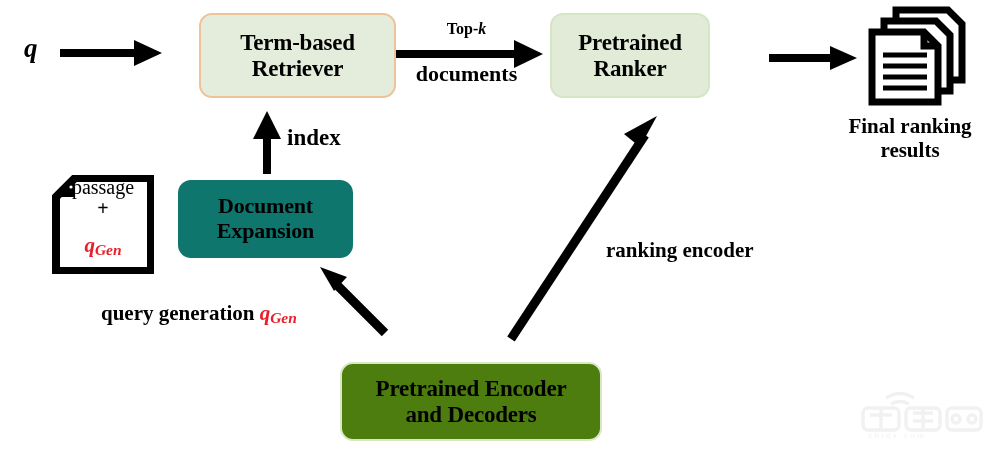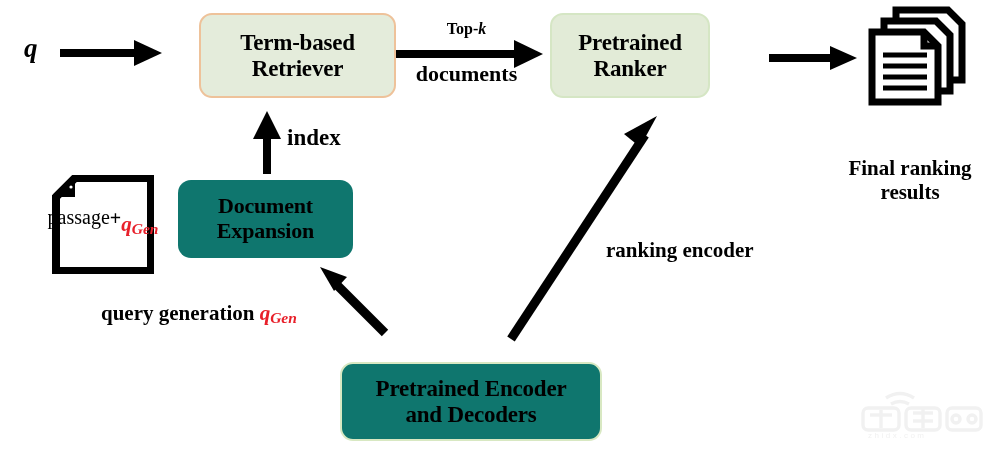--- a/index.html
+++ b/index.html
@@ -49,35 +49,35 @@
   }
   #node-document-expansion {
     left: 178px; top: 180px; width: 175px; height: 78px;
     background: #0f766e;
     border: none;
     border-radius: 13px;
     font-size: 22px;
   }
   #node-pretrained-encoder {
     left: 340px; top: 362px; width: 262px; height: 79px;
-    background: #0f766e;
+    background: #4d7c0f;
     border: 2px solid #d8e8c2;
     border-radius: 13px;
     font-size: 23px;
   }
 
   
   .label {
     position: absolute;
     color: #000000;
     font-weight: bold;
     white-space: nowrap;
     line-height: 1.12;
   }
-  .label.center { text-align: center; margin-top: 42px; }
+  .label.center { text-align: center; }
 
   #label-query-q {
     left: 24px; top: 33px;
     font-size: 27px;
     font-style: italic;
   }
   #label-topk {
     left: 394px; top: 20px; width: 145px;
     font-size: 16px;
     text-align: center;
@@ -119,21 +119,21 @@
   
   #icon-passage-doc {
     position: absolute;
     left: 52px; top: 175px;
     width: 102px; height: 99px;
   }
   #icon-passage-doc .doc-text {
     position: absolute;
     left: 0; top: 0; width: 102px; height: 78px;
     display: flex;
-    flex-direction: row;
+    flex-direction: column;
     align-items: center;
     justify-content: center;
     text-align: center;
     line-height: 1.0;
     padding-top: 6px;
     box-sizing: border-box;
   }
   #icon-passage-doc .t-passage { font-size: 20px; color:#000; }
   #icon-passage-doc .t-plus { font-size: 20px; font-weight: bold; color:#000; margin-top:1px;}
   #icon-passage-doc .t-qgen { font-size: 21px; margin-top:17px; }

